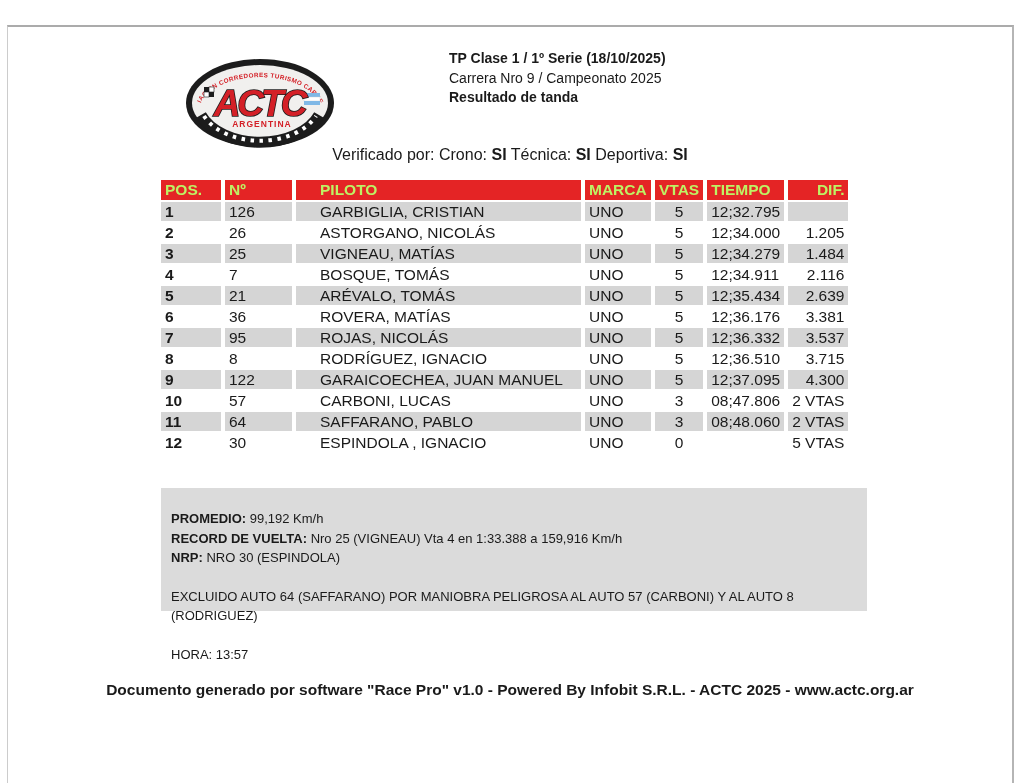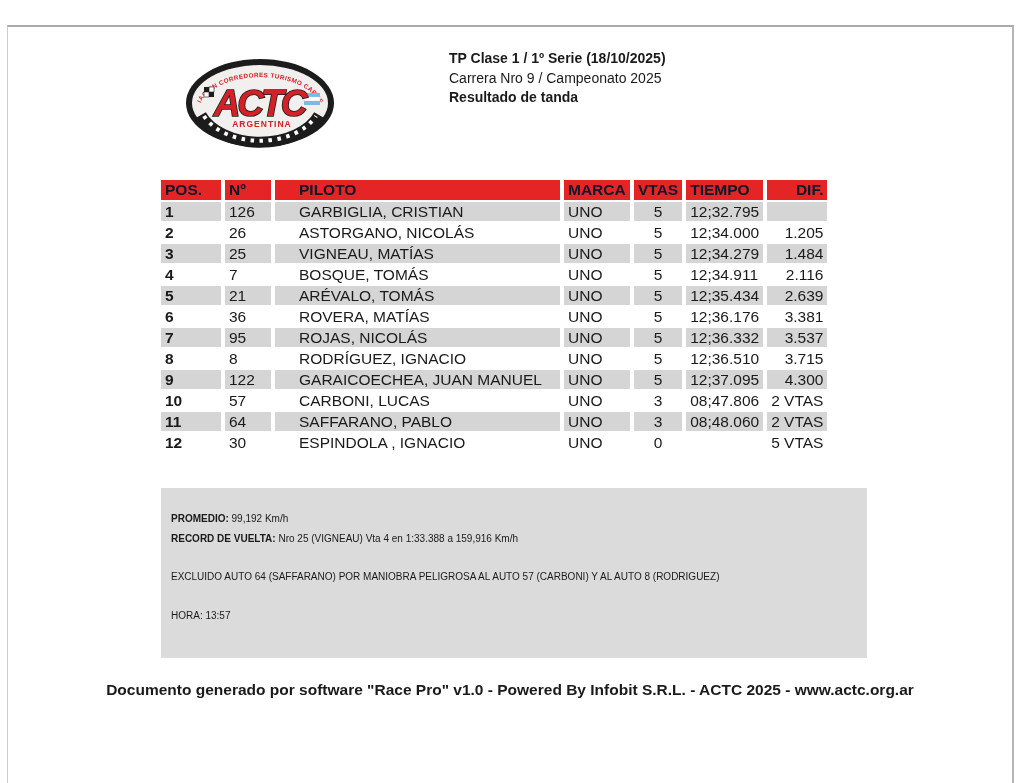--- a/index.html
+++ b/index.html
@@ -35,47 +35,47 @@
     text-align:center; font-size:16px;
   }
   
   table.results {
     position:absolute; left:149px; top:151px;
     border-collapse:separate; border-spacing:4px 2px;
     font-size:15.5px;
     table-layout:fixed;
   }
   table.results th {
-    background:#e42425; color:#0f172a;
+    background:#e42425; color:#bef264;
     font-weight:bold; text-align:left;
     height:20px; padding:0 4px;
     overflow:hidden; white-space:nowrap;margin-top:30px;
   }
   table.results td {
     height:19px; padding:0 4px;
     overflow:hidden; white-space:nowrap;
   }
   table.results tr.odd td { background:#d5d5d5; }
   table.results .c0 { width:60px; }
-  table.results .c1 { width:46px; }
+  table.results .c1 { width:67px; }
   table.results .c2 { width:285px;padding-left:24px; }
   table.results .c3 { width:66px; }
   table.results .c4 { width:46px;text-align:center; }
   table.results .c5 { width:71px; }
   table.results .c6 { width:47px; }
   table.results td.c0 { font-weight:bold; }
   table.results td.c4 { text-align:center; }
   table.results th.c6, table.results td.c6 { text-align:right; }
   
   .summary {
     position:absolute; left:153px; top:461px;
-    width:706px; height:170px;
+    width:706px; height:123px;
     background:#dbdbdb;
     padding:21px 8px 0 10px;
-    font-size:10px; line-height:19.5px;
+    font-size:13px; line-height:19.5px;
   }
   .summary .gap { height:19px; }
   
   .footer {
     position:absolute; left:0; top:654px; width:100%;
     text-align:center; font-weight:bold; font-size:15.5px;
   }
 </style>
 </head>
 <body>
@@ -111,20 +111,29 @@
       <path d="M -56,13 A 61 41 0 0 0 56,13" fill="none" stroke="#ffffff" stroke-width="4" stroke-dasharray="3.5 5.5"></path>
     </svg>
   </div>
 
   <div class="header-block">
     <div class="b">TP Clase 1 / 1º Serie (18/10/2025)</div>
     <div>Carrera Nro 9 / Campeonato 2025</div>
     <div class="b">Resultado de tanda</div>
   </div>
 
+  <div class="verify">
+    <span>Verificado por:</span>
+    <span>Crono:</span>
+    <span class="b">SI</span>
+    <span>Técnica:</span>
+    <span class="b">SI</span>
+    <span>Deportiva:</span>
+    <span class="b">SI</span>
+  </div>
 
   <table class="results" id="results-table">
     <thead>
         <tr>
           <th class="c0">POS.</th>
           <th class="c1">Nº</th>
           <th class="c2">PILOTO</th>
           <th class="c3">MARCA</th>
           <th class="c4">VTAS</th>
           <th class="c5">TIEMPO</th>
@@ -245,20 +254,24 @@
 
   <div class="summary">
     <div>
       <span class="b">PROMEDIO:</span>
       <span>99,192 Km/h</span>
     </div>
     <div>
       <span class="b">RECORD DE VUELTA:</span>
       <span>Nro 25 (VIGNEAU) Vta 4 en 1:33.388 a 159,916 Km/h</span>
     </div>
+    <div>
+      <span class="b">NRP:</span>
+      <span>NRO 30 (ESPINDOLA)</span>
+    </div>
     <div class="gap"></div>
     <div>EXCLUIDO AUTO 64 (SAFFARANO) POR MANIOBRA PELIGROSA AL AUTO 57 (CARBONI) Y AL AUTO 8 (RODRIGUEZ)</div>
     <div class="gap"></div>
     <div>HORA: 13:57</div>
   </div>
 
   <div class="footer">Documento generado por software "Race Pro" v1.0 - Powered By Infobit S.R.L. - ACTC 2025 - www.actc.org.ar</div>
 
 </div>
 

